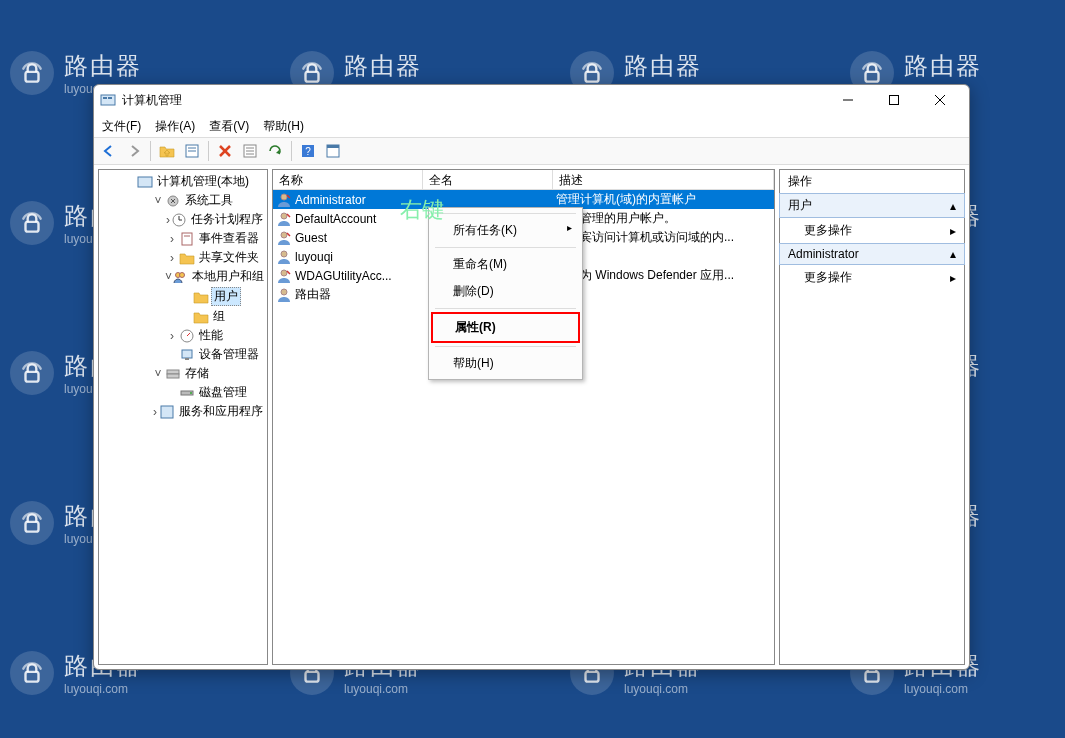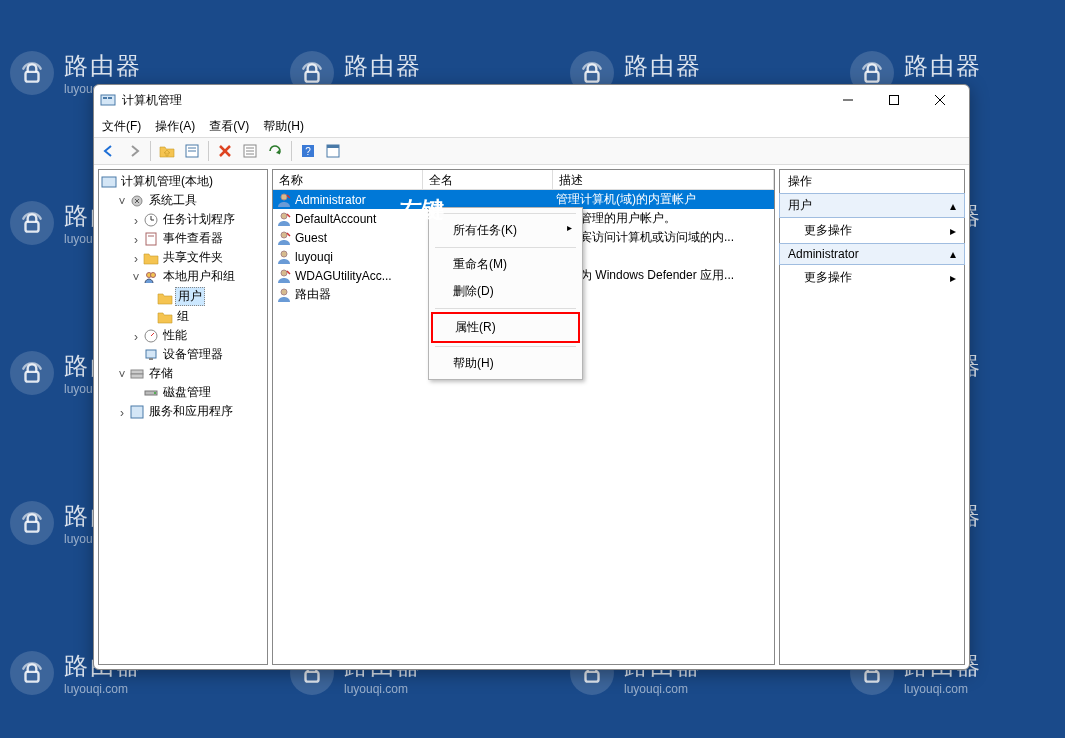--- a/index.html
+++ b/index.html
@@ -28,42 +28,42 @@
   .sep { width:1px; height:20px; background:#ccc; margin:0 2px; }
 
   .client { flex:1; display:flex; gap:4px; padding:4px; }
   .pane { border:1px solid #888; background:#fff; position:relative; }
   .tree-pane { width:170px; overflow:auto; }
   .list-pane { flex:1; overflow:hidden; position:relative; }
   .action-pane { width:186px; }
 
   
   .tree { font-size:12px; padding:2px; }
-  .tn { display:flex; align-items:flex-end; padding:1px 0; white-space:nowrap; }
+  .tn { display:flex; align-items:center; padding:1px 0; white-space:nowrap;margin-left:36px; }
   .tn .tw { width:14px; text-align:center; color:#555; }
   .tn .ico { width:16px; height:16px; margin-right:2px; display:inline-flex; align-items:center; justify-content:center; }
   .tn.sel > .lbl-wrap { background:#cce8ff; border:1px dotted #888; }
   .lbl-wrap { padding:0 2px; }
   .ch { margin-left:14px; }
 
   
   .list-header { display:flex; height:20px; font-size:12px; border-bottom:1px solid #ddd; }
   .lh { padding:2px 6px; border-right:1px solid #ddd; background:#fff; }
   .list-rows { font-size:12px; }
   .lr { display:flex; align-items:center; height:19px; }
   .lr.sel { background:#0078d7; color:#fff; }
   .lr .cell { padding:0 3px; overflow:hidden; text-overflow:ellipsis; white-space:nowrap; display:flex; align-items:center; }
   .pico { width:16px; height:16px; margin-right:3px; display:inline-flex; align-items:center; justify-content:center; }
-  .ann-right { position:absolute; color:#ffffff; font-size:22px; font-weight:bold; top:18px; left:393px; }
+  .ann-right { position:absolute; color:#86efac; font-size:22px; font-weight:normal; top:18px; left:393px; }
 
   
   .ctx { position:absolute; left:428px; top:207px; width:155px; background:#fcfcfc; border:1px solid #b5b5b5; box-shadow:2px 2px 4px rgba(0,0,0,0.25); font-size:12px; padding:2px; }
   .ci { padding:5px 22px; position:relative; }
   .ci.arrow::after { content:"▸"; position:absolute; right:8px; font-size:10px; }
-  .ci.hi { border:2px solid #f00; }
+  .ci.hi { border:2px solid #f00;font-weight:bold; }
   .csep { height:1px; background:#ddd; margin:3px 4px; }
 
   
   .ah { background:#fff; font-size:12px; padding:3px 8px; border-bottom:1px solid #ccc; }
   .asec { background:#eaf2fb; font-size:12px; padding:3px 8px; border:1px solid #a0bde0; display:flex; justify-content:space-between; align-items:center; margin:-1px; }
   .ai { font-size:12px; padding:5px 8px 5px 24px; display:flex; align-items:center; justify-content:space-between; color:#15c; }
 
   svg.folder path { fill:#f5c451; stroke:#c79a2a; stroke-width:0.6; }
 </style>
 </head>

